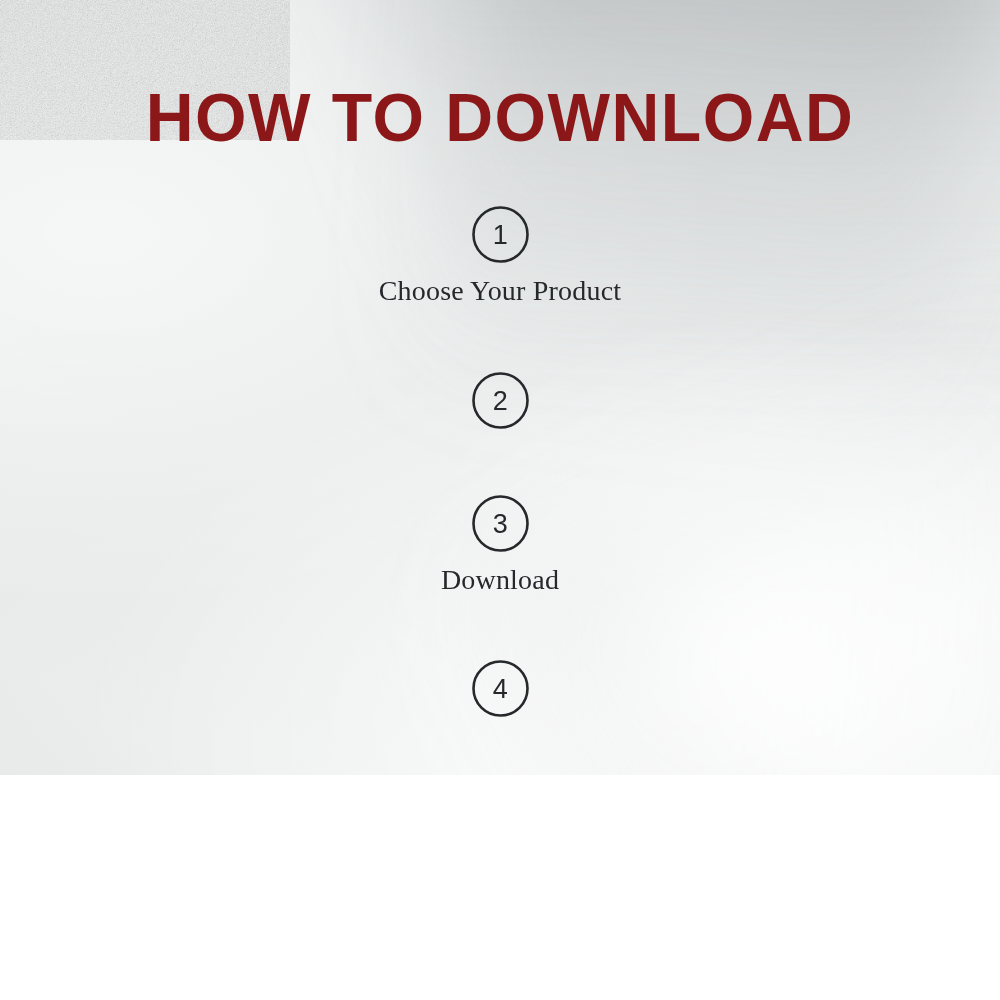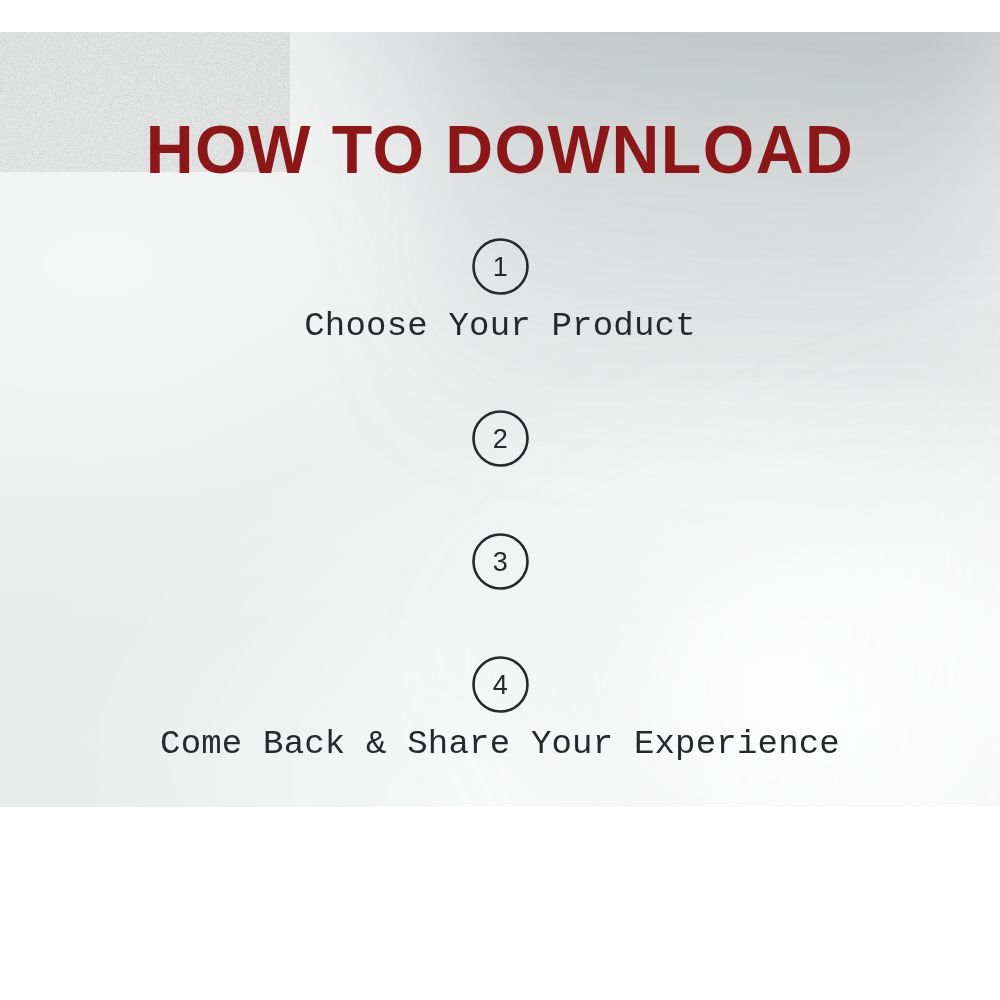--- a/index.html
+++ b/index.html
@@ -8,21 +8,20 @@
     background: #ffffff;
   }
 
   #poster {
     position: relative;
     width: 1000px;
     height: 775px;
     overflow: hidden;
     background-color: #e9ebeb;
     font-family: "Liberation Sans", sans-serif;
-    margin-top: 32px;
     -webkit-font-smoothing: antialiased;
   }
 
   
   .bg-base {
     position: absolute;
     inset: 0;
     background:
       radial-gradient(120% 90% at 82% 96%, rgba(255,255,255,0.95) 0%, rgba(255,255,255,0.55) 28%, rgba(255,255,255,0.0) 62%),
       radial-gradient(90% 70% at 10% 30%, rgba(255,255,255,0.55) 0%, rgba(255,255,255,0.0) 70%),
@@ -152,22 +151,22 @@
     font-family: "Liberation Sans", sans-serif;
     font-size: 27px;
     font-weight: 400;
     letter-spacing: 0.5px;
   }
 
   .step-label {
     display: block;
     margin-top: 13px;
     color: #26292b;
-    font-family: Liberation Mono, monospace;
-    font-size: 34px;
+    font-family: Liberation Serif, serif;
+    font-size: 28px;
     font-weight: 400;
     letter-spacing: 0.2px;
     line-height: 1.06;
     white-space: nowrap;
   }
 
   
   .step-1 { margin-bottom: 66px; }
   .step-2 { margin-bottom: 66px; }
   .step-3 { margin-bottom: 66px; }
@@ -225,25 +224,25 @@
           <circle class="ring" cx="28.5" cy="28.5" r="27"></circle>
           <text class="step-number-text" x="28.5" y="38" text-anchor="middle">2</text>
         </svg>
       </div>
 
       <div class="step step-3">
         <svg class="step-badge" viewBox="0 0 57 57">
           <circle class="ring" cx="28.5" cy="28.5" r="27"></circle>
           <text class="step-number-text" x="28.5" y="38" text-anchor="middle">3</text>
         </svg>
+        <span class="step-label">Download</span>
       </div>
 
       <div class="step step-4">
         <svg class="step-badge" viewBox="0 0 57 57">
           <circle class="ring" cx="28.5" cy="28.5" r="27"></circle>
           <text class="step-number-text" x="28.5" y="38" text-anchor="middle">4</text>
         </svg>
-        <span class="step-label">Come Back &amp; Share Your Experience</span>
       </div>
 
     </div>
   </div>
 </div>
 
 </body></html>

